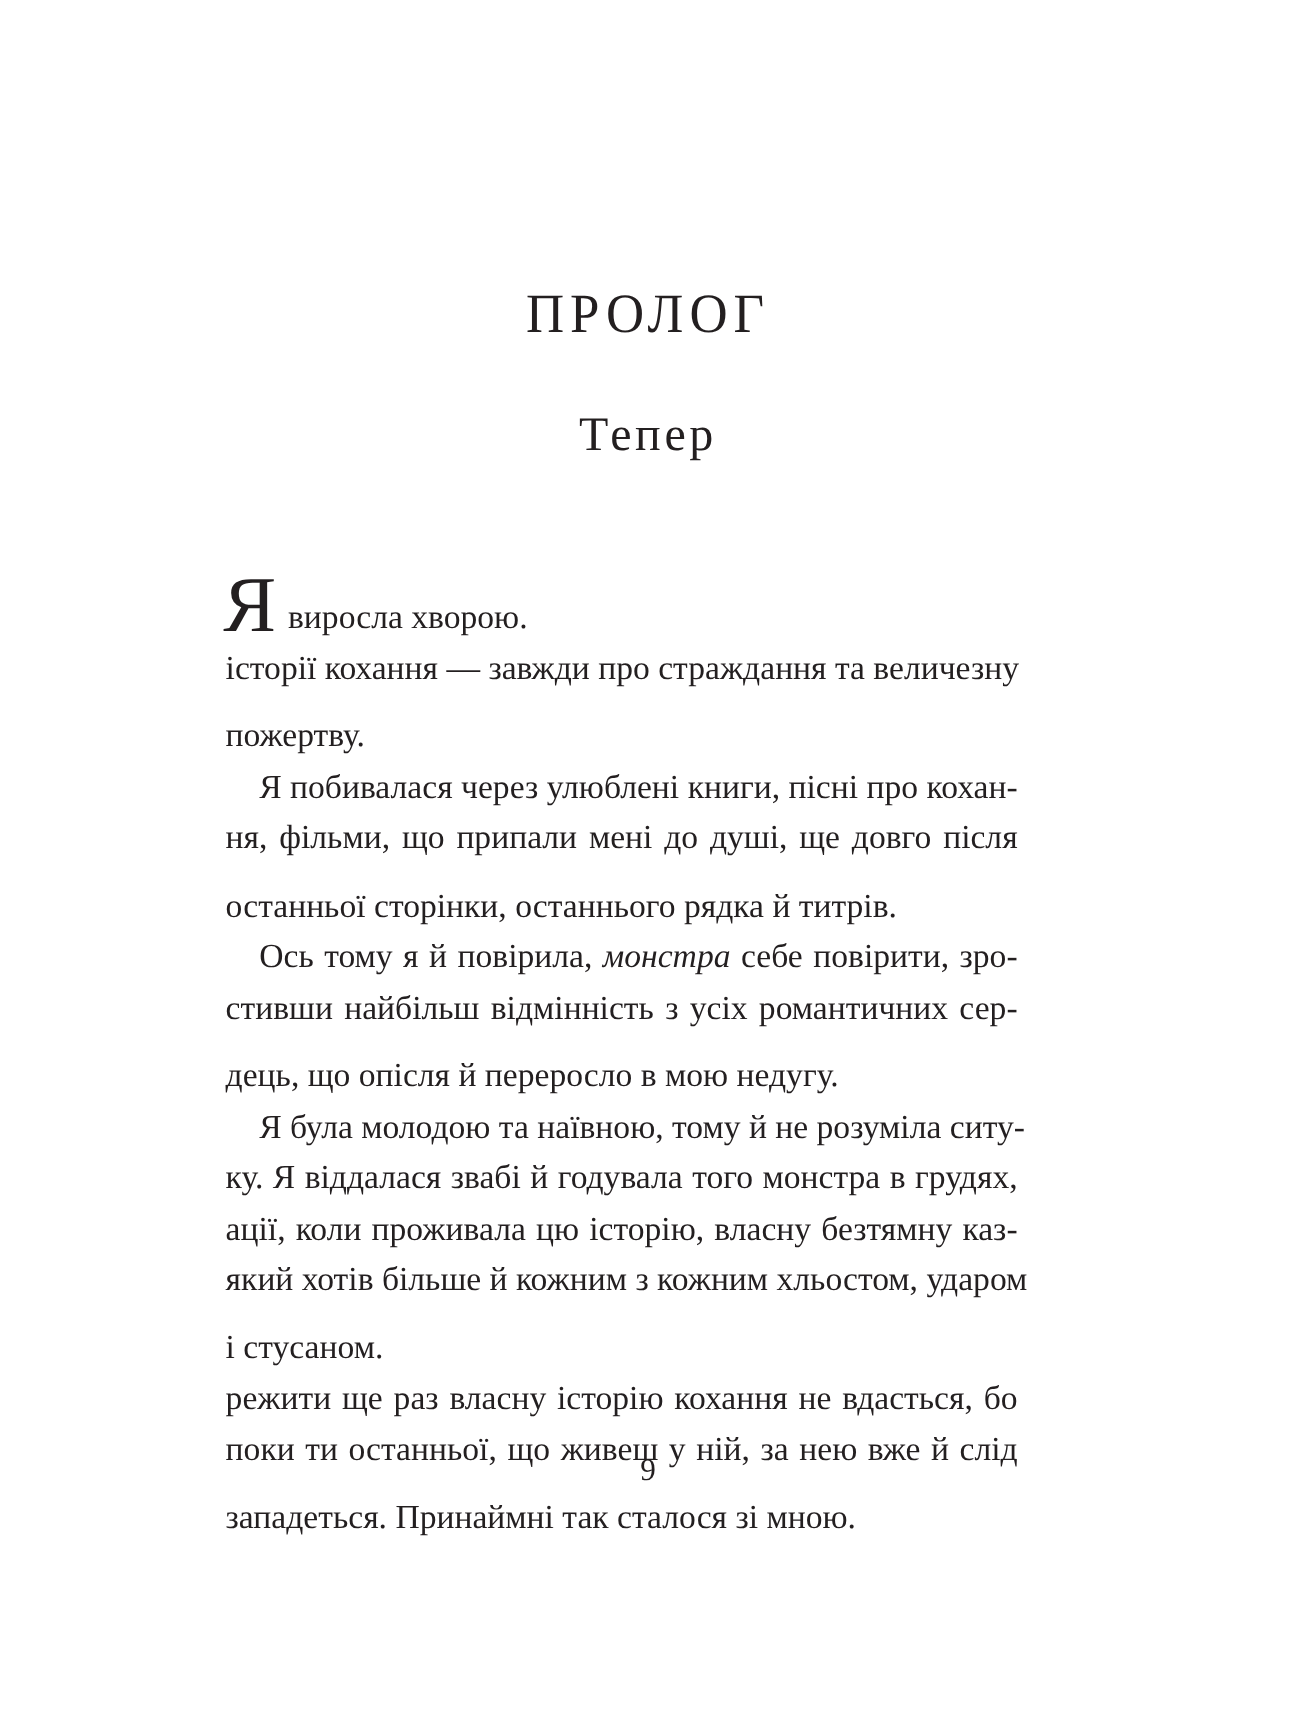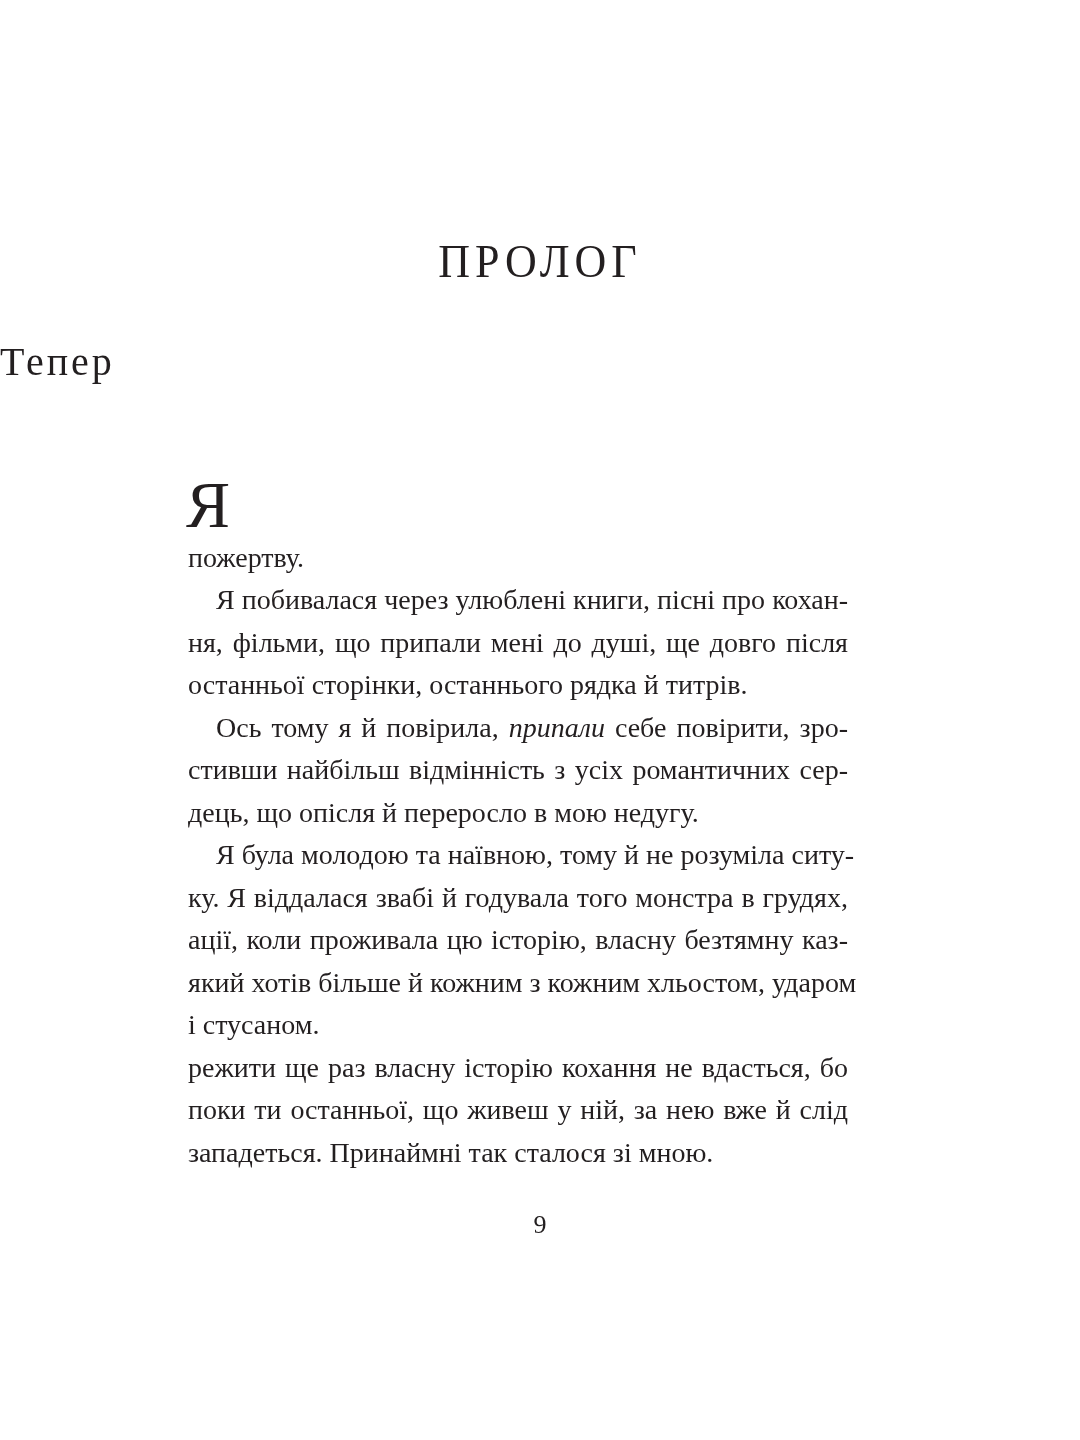--- a/index.html
+++ b/index.html
@@ -30,20 +30,21 @@
       letter-spacing: 5px;
       font-weight: normal;
       margin: 0;
       color: #231f20;
       transform: scaleY(1.05);
     }
     .chapter-subtitle {
       position: absolute;
       left: 0; right: 0;
       top: 338px;
+      text-align: center;
       font-size: 40px;
       letter-spacing: 3px;
       font-weight: normal;
       margin: 0;
       color: #231f20;
     }
     .body-text {
       position: absolute;
       left: 188px;
       top: 494px;
@@ -54,20 +55,21 @@
     }
     .line {
       display: block;
       white-space: nowrap;
       text-align: justify;
       text-align-last: justify;
       height: 42.5px;
     }
     .line.last {
       text-align-last: left;
+      margin-top: 14px;
     }
     .line.indent {
       padding-left: 28px;
     }
     .dropcap-line {
       display: block;
       height: 42.5px;
       position: relative;
       white-space: nowrap;
     }
@@ -96,34 +98,36 @@
 
 <div class="page">
 
   <h1 class="chapter-title">ПРОЛОГ</h1>
   <h2 class="chapter-subtitle">Тепер</h2>
 
   <div class="body-text">
 
     <div class="dropcap-line">
       <span class="dropcap">Я</span>
+      <span class="dropcap-rest"> виросла хворою.</span>
     </div>
 
     <div>
+      <span class="line">історії кохання — завжди про страждання та величезну</span>
       <span class="line last">пожертву.</span>
     </div>
 
     <div>
       <span class="line indent">Я побивалася через улюблені книги, пісні про кохан-</span>
       <span class="line">ня, фільми, що припали мені до душі, ще довго після</span>
       <span class="line last">останньої сторінки, останнього рядка й титрів.</span>
     </div>
 
     <div>
-      <span class="line indent"><span>Ось тому я й повірила, </span><span class="em">припали</span><span> себе повірити, зро-</span></span>
+      <span class="line indent"><span>Ось тому я й повірила, </span><span class="em">монстра</span><span> себе повірити, зро-</span></span>
       <span class="line">стивши найбільш відмінність з усіх романтичних сер-</span>
       <span class="line last">дець, що опісля й переросло в мою недугу.</span>
     </div>
 
     <div>
       <span class="line indent">Я була молодою та наївною, тому й не розуміла ситу-</span>
       <span class="line">ку. Я віддалася звабі й годувала того монстра в грудях,</span>
       <span class="line">ації, коли проживала цю історію, власну безтямну каз-</span>
       <span class="line">який хотів більше й кожним з кожним хльостом, ударом</span>
       <span class="line last">і стусаном.</span>

